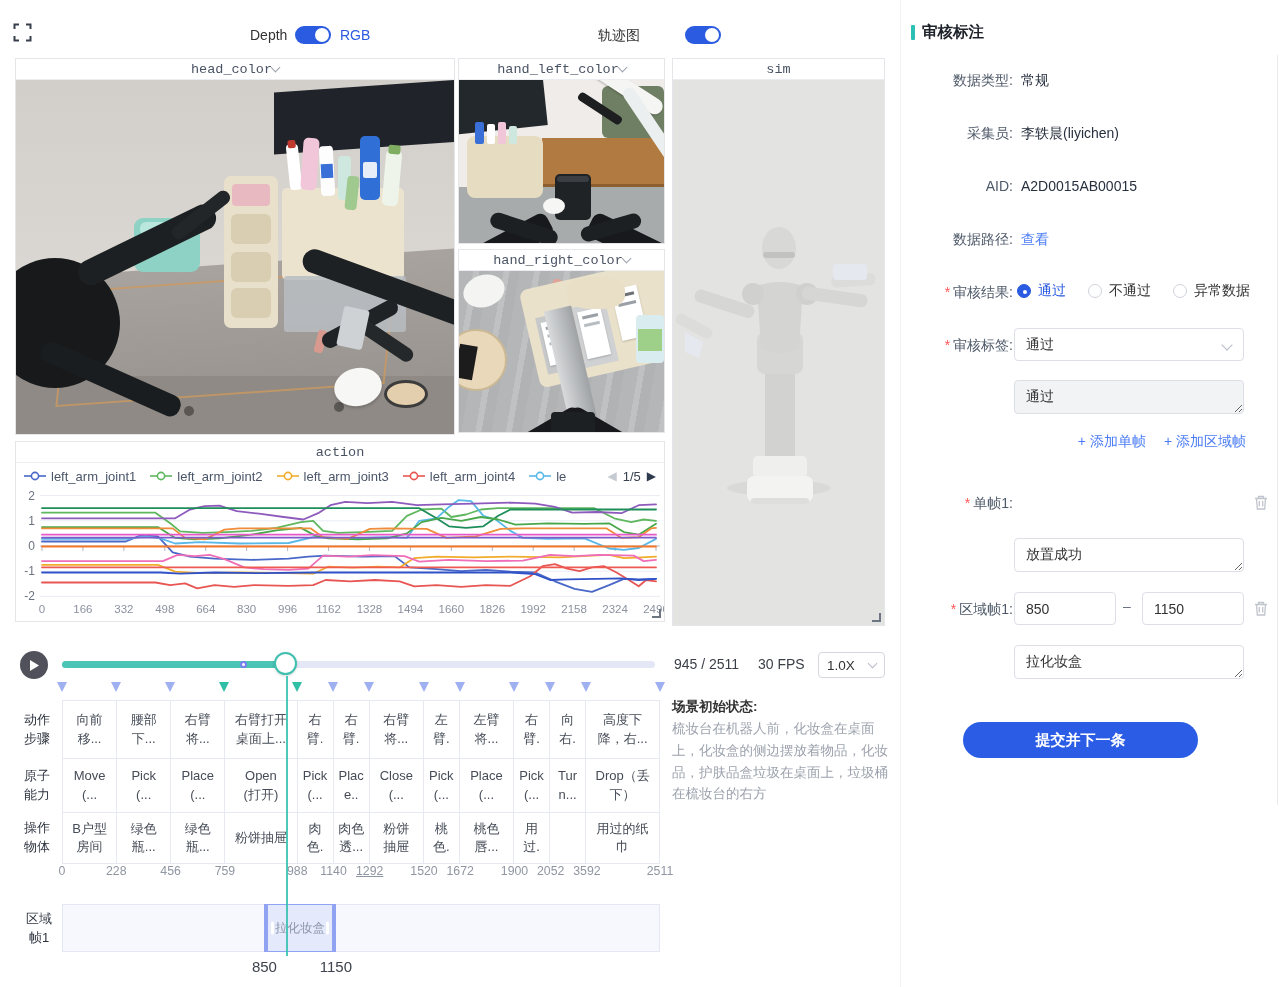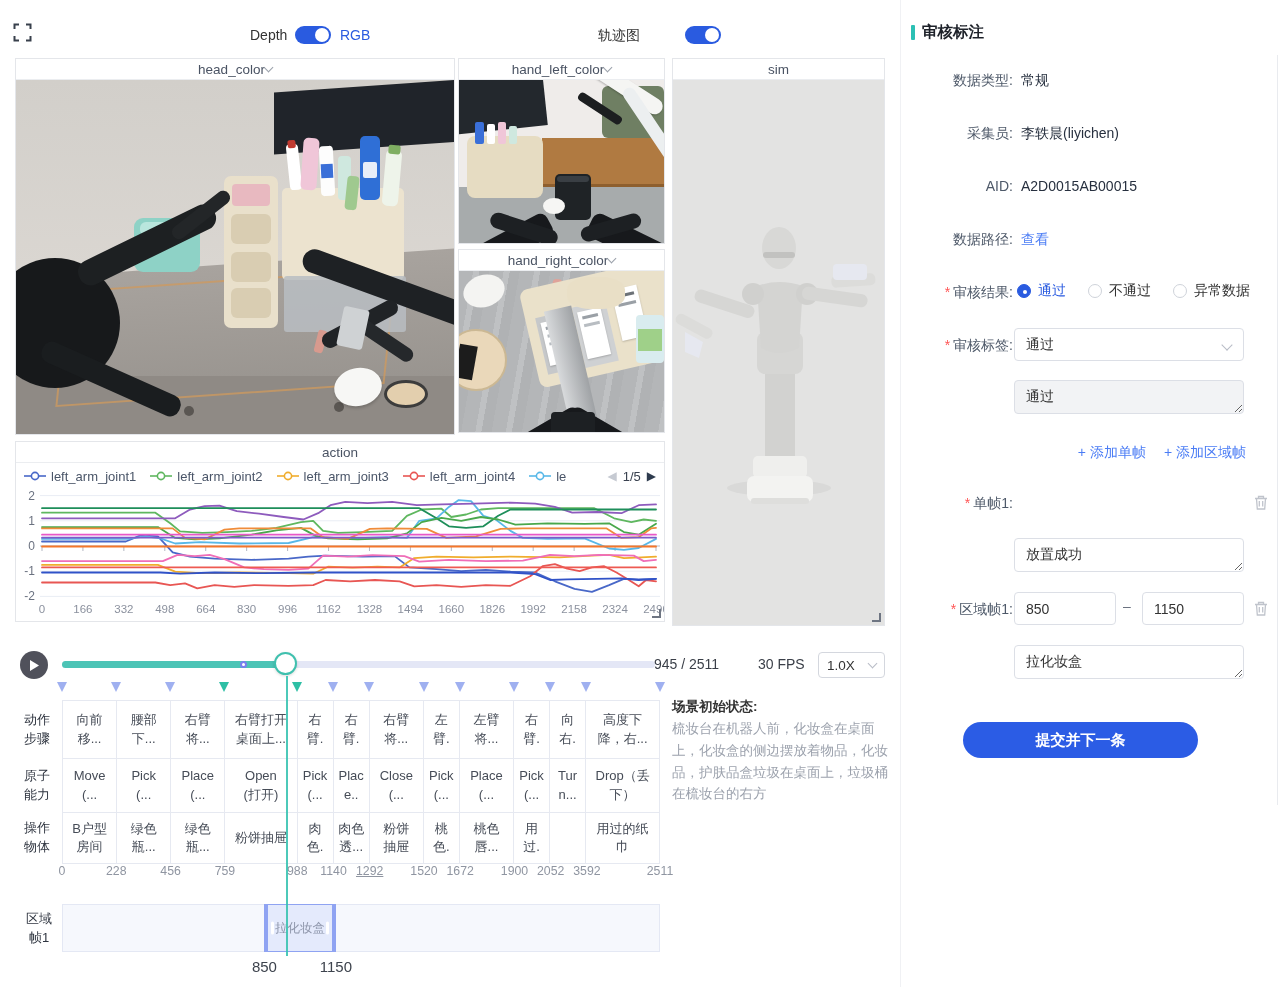--- a/index.html
+++ b/index.html
@@ -9,21 +9,21 @@
 
   
   .topbar-label { font-size:14px; color:#333; }
   .blue-label { color:#2a5be0; font-weight:500; }
   .toggle { width:36px; height:18px; border-radius:9px; background:#2a5be0; position:relative; display:inline-block; }
   .toggle .knob { position:absolute; right:2px; top:2px; width:14px; height:14px; border-radius:50%; background:#fff; }
 
   
   .panel { position:absolute; border:1px solid #e4e6ea; background:#fff; }
   .panel-header { height:21px; display:flex; align-items:center; justify-content:center; gap:0;
-    font-size:13.5px; color:#4a5363; border-bottom:1px solid #ebedf0; background:#fff; }
+    font-size:13.5px; color:#4a5363; border-bottom:1px solid #ebedf0; background:#fff;font-family:Liberation Mono, monospace; }
   .chev { width:7px; height:7px; border-right:1.6px solid #9aa0aa; border-bottom:1.6px solid #9aa0aa;
     transform:rotate(45deg); display:inline-block; margin-bottom:3px; }
   .vbody { position:relative; overflow:hidden; }
   .rsz { position:absolute; right:3px; bottom:3px; width:9px; height:9px;
     border-right:2px solid #6e7582; border-bottom:2px solid #6e7582; }
 
   
   .legend-row { height:26px; display:flex; align-items:center; padding:0 8px; gap:14px; }
   .leg-item { display:flex; align-items:center; gap:5px; font-size:13px; color:#4a5568; cursor:pointer; white-space:nowrap; }
   .leg-pg { margin-left:auto; display:flex; align-items:center; gap:6px; font-size:13px; color:#39414f; }
@@ -387,21 +387,21 @@
     <div class="play-btn">
       <svg width="12" height="13" viewBox="0 0 12 13">
           <polygon points="2,1 2,12 11,6.5" fill="#fff"></polygon>
         </svg>
     </div>
     <div class="track">
         <div class="track-fill" id="track-fill" style="width: 223px;"></div>
       </div>
     <div class="track-dot" id="track-dot" style="left: 240px;"></div>
     <div class="track-handle" id="track-handle" style="left: 274px;"></div>
-    <div class="pb-text" style="left:654px">945 / 2511</div>
+    <div class="pb-text" style="left:674px">945 / 2511</div>
     <div class="pb-text" style="left:758px">30 FPS</div>
     <div class="speed-box">
       <span>1.0X</span>
         <span class="chev" style="border-color:#b8bcc6"></span>
     </div>
 
     <div id="markers">
         <div class="marker" style="left: 56.5px; top: 42px; position: absolute;"></div>
         <div class="marker" style="left: 110.8px; top: 42px; position: absolute;"></div>
         <div class="marker" style="left: 165.1px; top: 42px; position: absolute;"></div>
@@ -574,21 +574,21 @@
           </label>
         </div>
 
       <div class="f-label" style="top:337px"><span class="req">*</span><span>审核标签:</span></div>
       <div class="s-input" style="left:113px;top:328px;width:230px;display:flex;align-items:center">
         <span>通过</span>
         <span class="sel-chev"></span>
       </div>
       <textarea class="s-ta" style="top: 380px; background: rgb(242, 243, 245);">通过</textarea>
 
-      <div class="add-links" style="top:444px">
+      <div class="add-links" style="top:433px">
         <span>+ 添加单帧</span>
         <span>+ 添加区域帧</span>
       </div>
 
       <div class="f-label" style="top:495px"><span class="req">*</span><span>单帧1:</span></div>
       <svg class="trash" style="top:494px" width="16" height="17" viewBox="0 0 16 17">
         <path d="M2 4.5 H14 M5.5 4.5 V2.5 H10.5 V4.5 M3.5 4.5 L4.3 15 H11.7 L12.5 4.5 M6.3 7 V12.5 M9.7 7 V12.5" fill="none" stroke="#c0c4cc" stroke-width="1.3"></path>
       </svg>
       <textarea class="s-ta" style="top: 538px;">放置成功</textarea>
 

